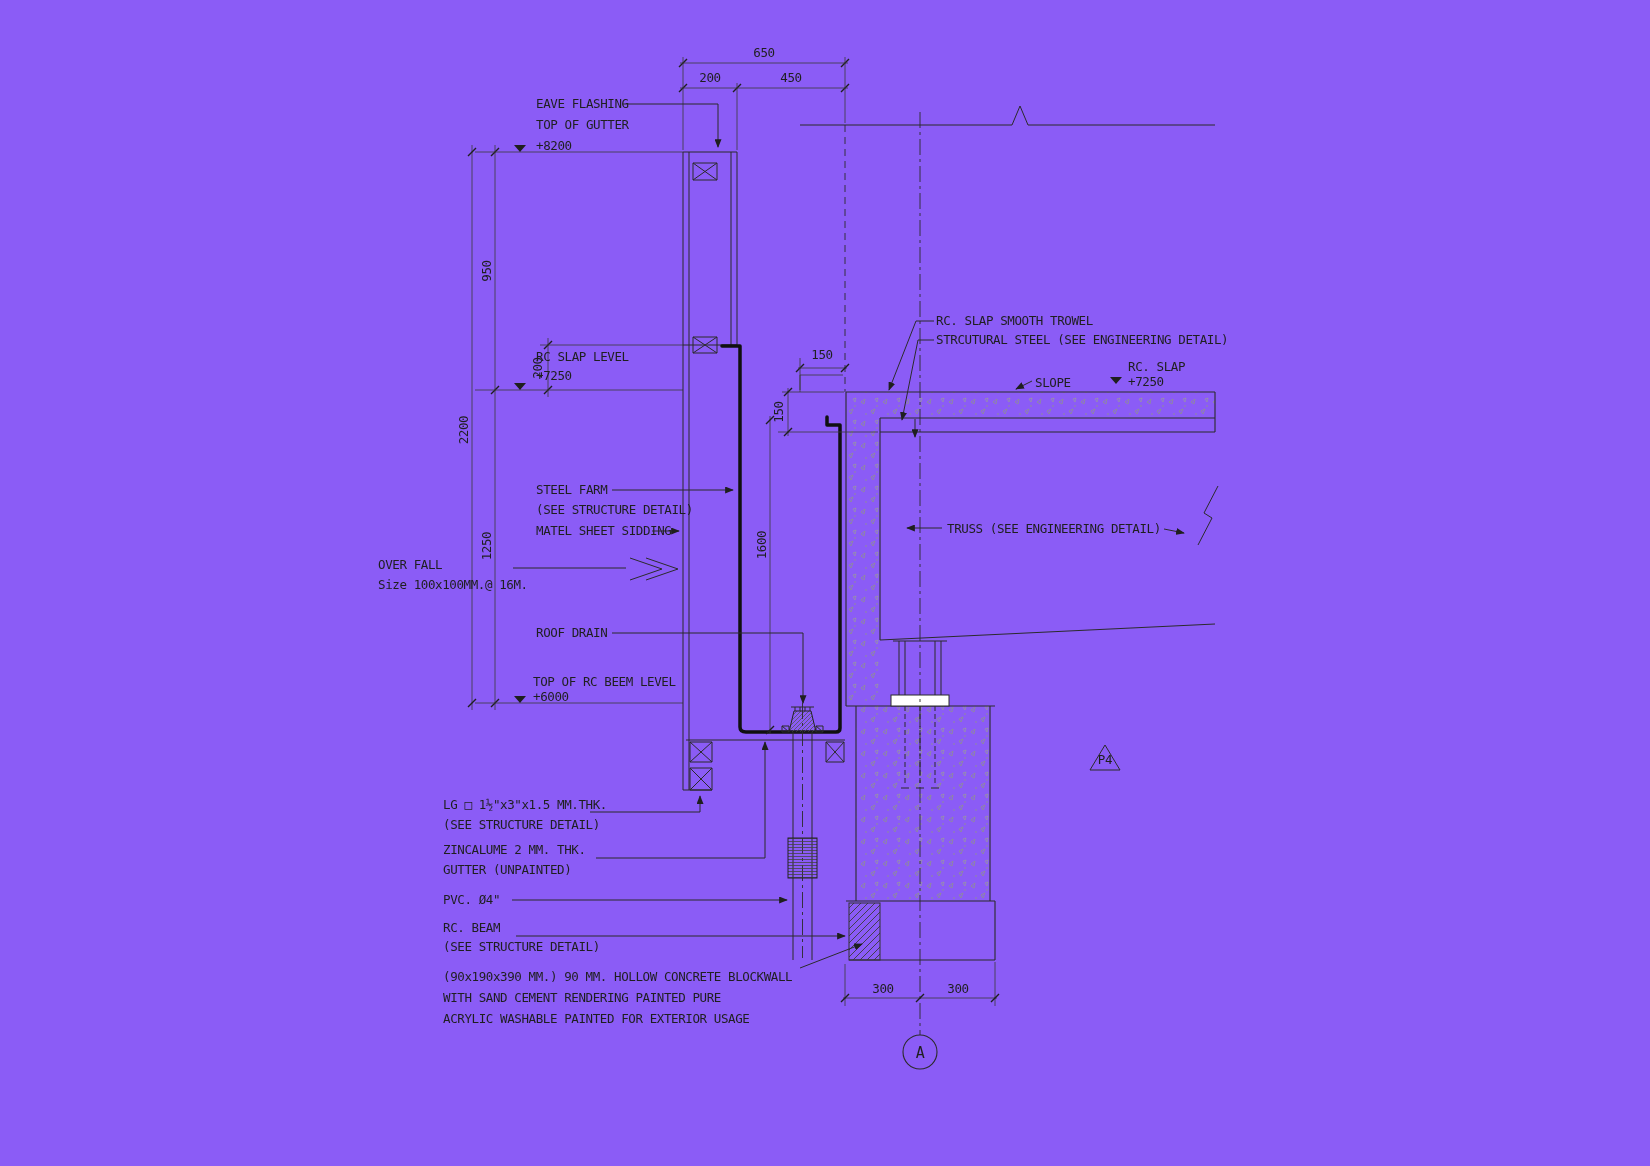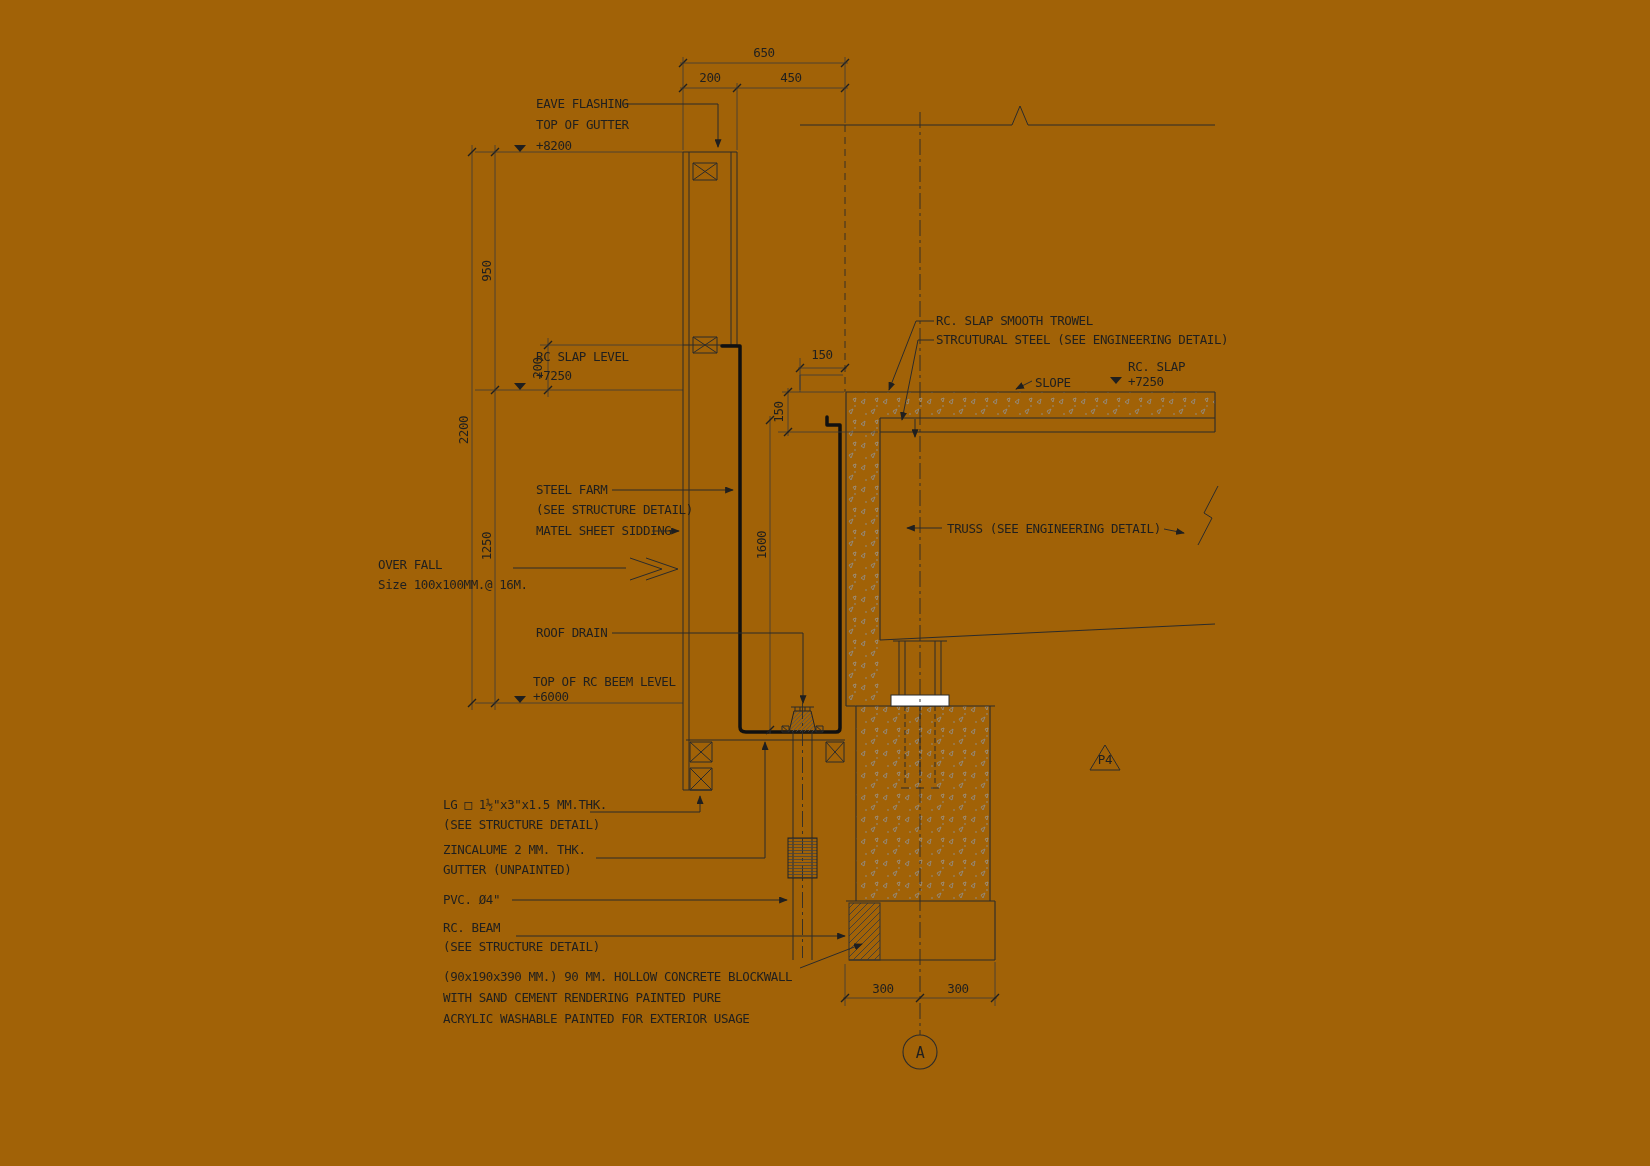--- a/index.html
+++ b/index.html
@@ -1,16 +1,16 @@
 <!DOCTYPE html>
 <html><head>
 <meta charset="utf-8">
 <style>
   html,body{margin:0;padding:0;background:#ffffff;}
-  .page{width:1650px;height:1166px;background:#a16207;position:relative;overflow:hidden;}
+  .page{width:1650px;height:1166px;background:#8b5cf6;position:relative;overflow:hidden;}
   svg text{font-family:"DejaVu Sans Mono","DejaVu Sans",monospace;font-size:12.5px;fill:#1f1f1f;letter-spacing:-0.4px;}
   svg text.big{font-size:15px;}
   .ln{stroke:#2b2b2b;stroke-width:1;fill:none;}
   .thin{stroke:#3a3a3a;stroke-width:0.8;fill:none;}
   .thick{stroke:#101010;stroke-width:3.5;fill:none;stroke-linejoin:round;stroke-linecap:round;}
   .dash{stroke:#2b2b2b;stroke-width:0.9;fill:none;stroke-dasharray:7 5;}
   .dashdot{stroke:#2b2b2b;stroke-width:0.9;fill:none;stroke-dasharray:16 4 3 4;}
   .boltdash{stroke:#2b2b2b;stroke-width:1;fill:none;stroke-dasharray:5 3;}
   .tick{stroke:#1f1f1f;stroke-width:1.4;fill:none;}
   .tri{fill:#1f1f1f;stroke:none;}

